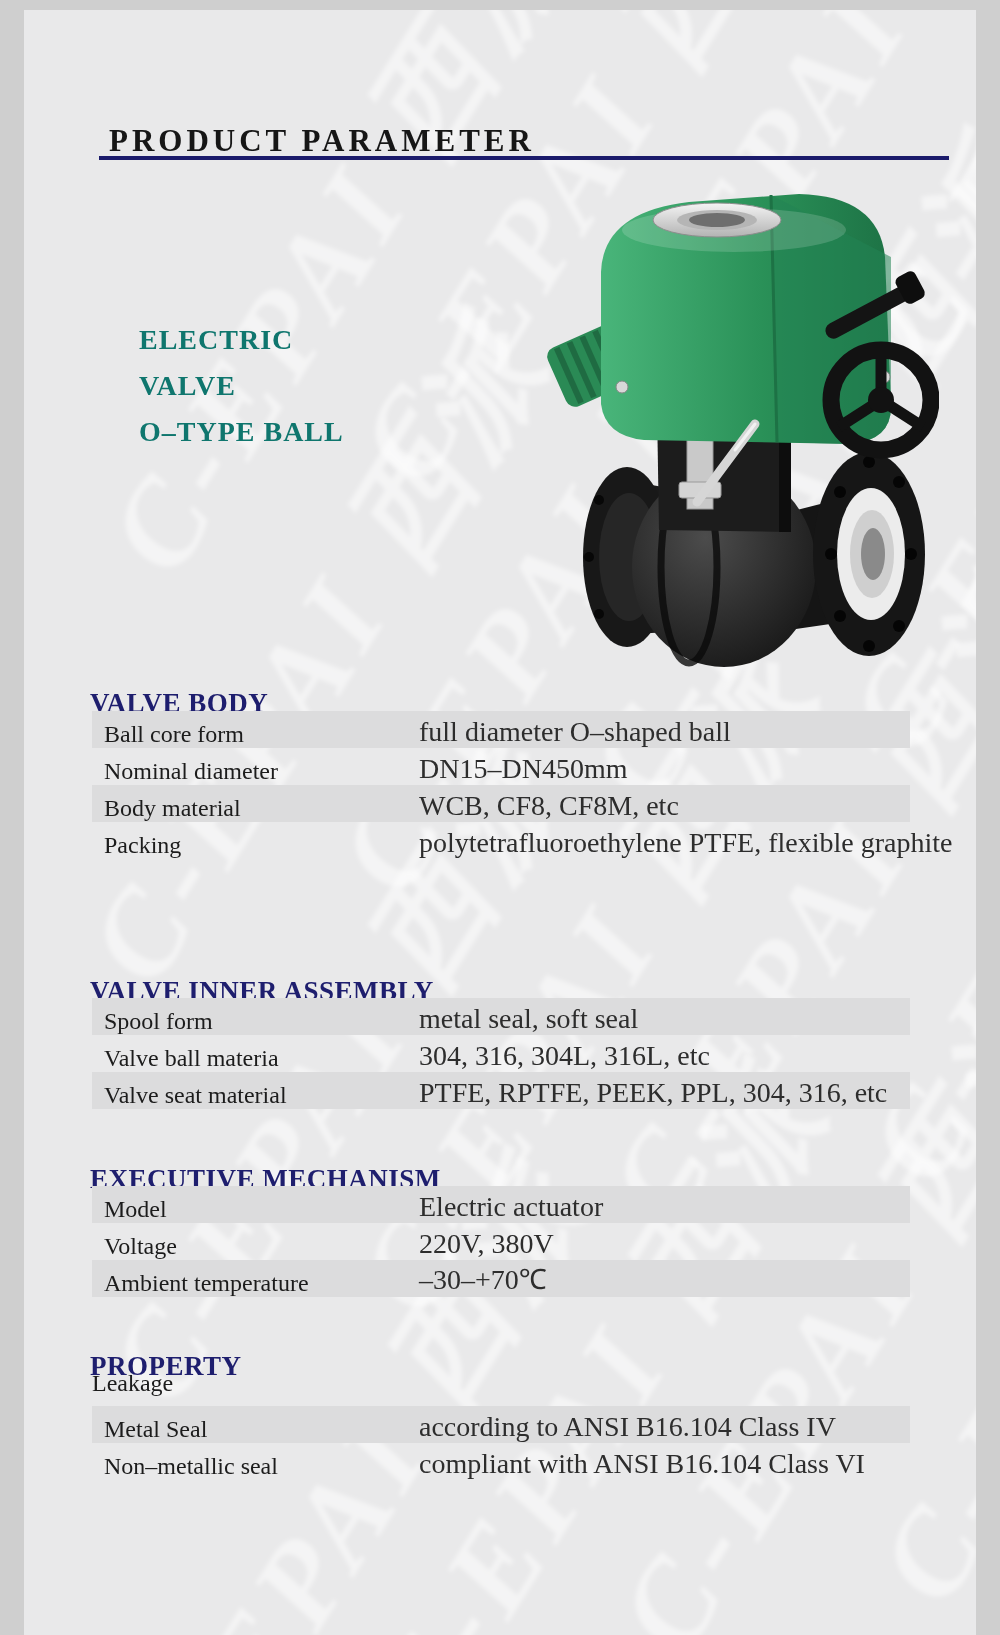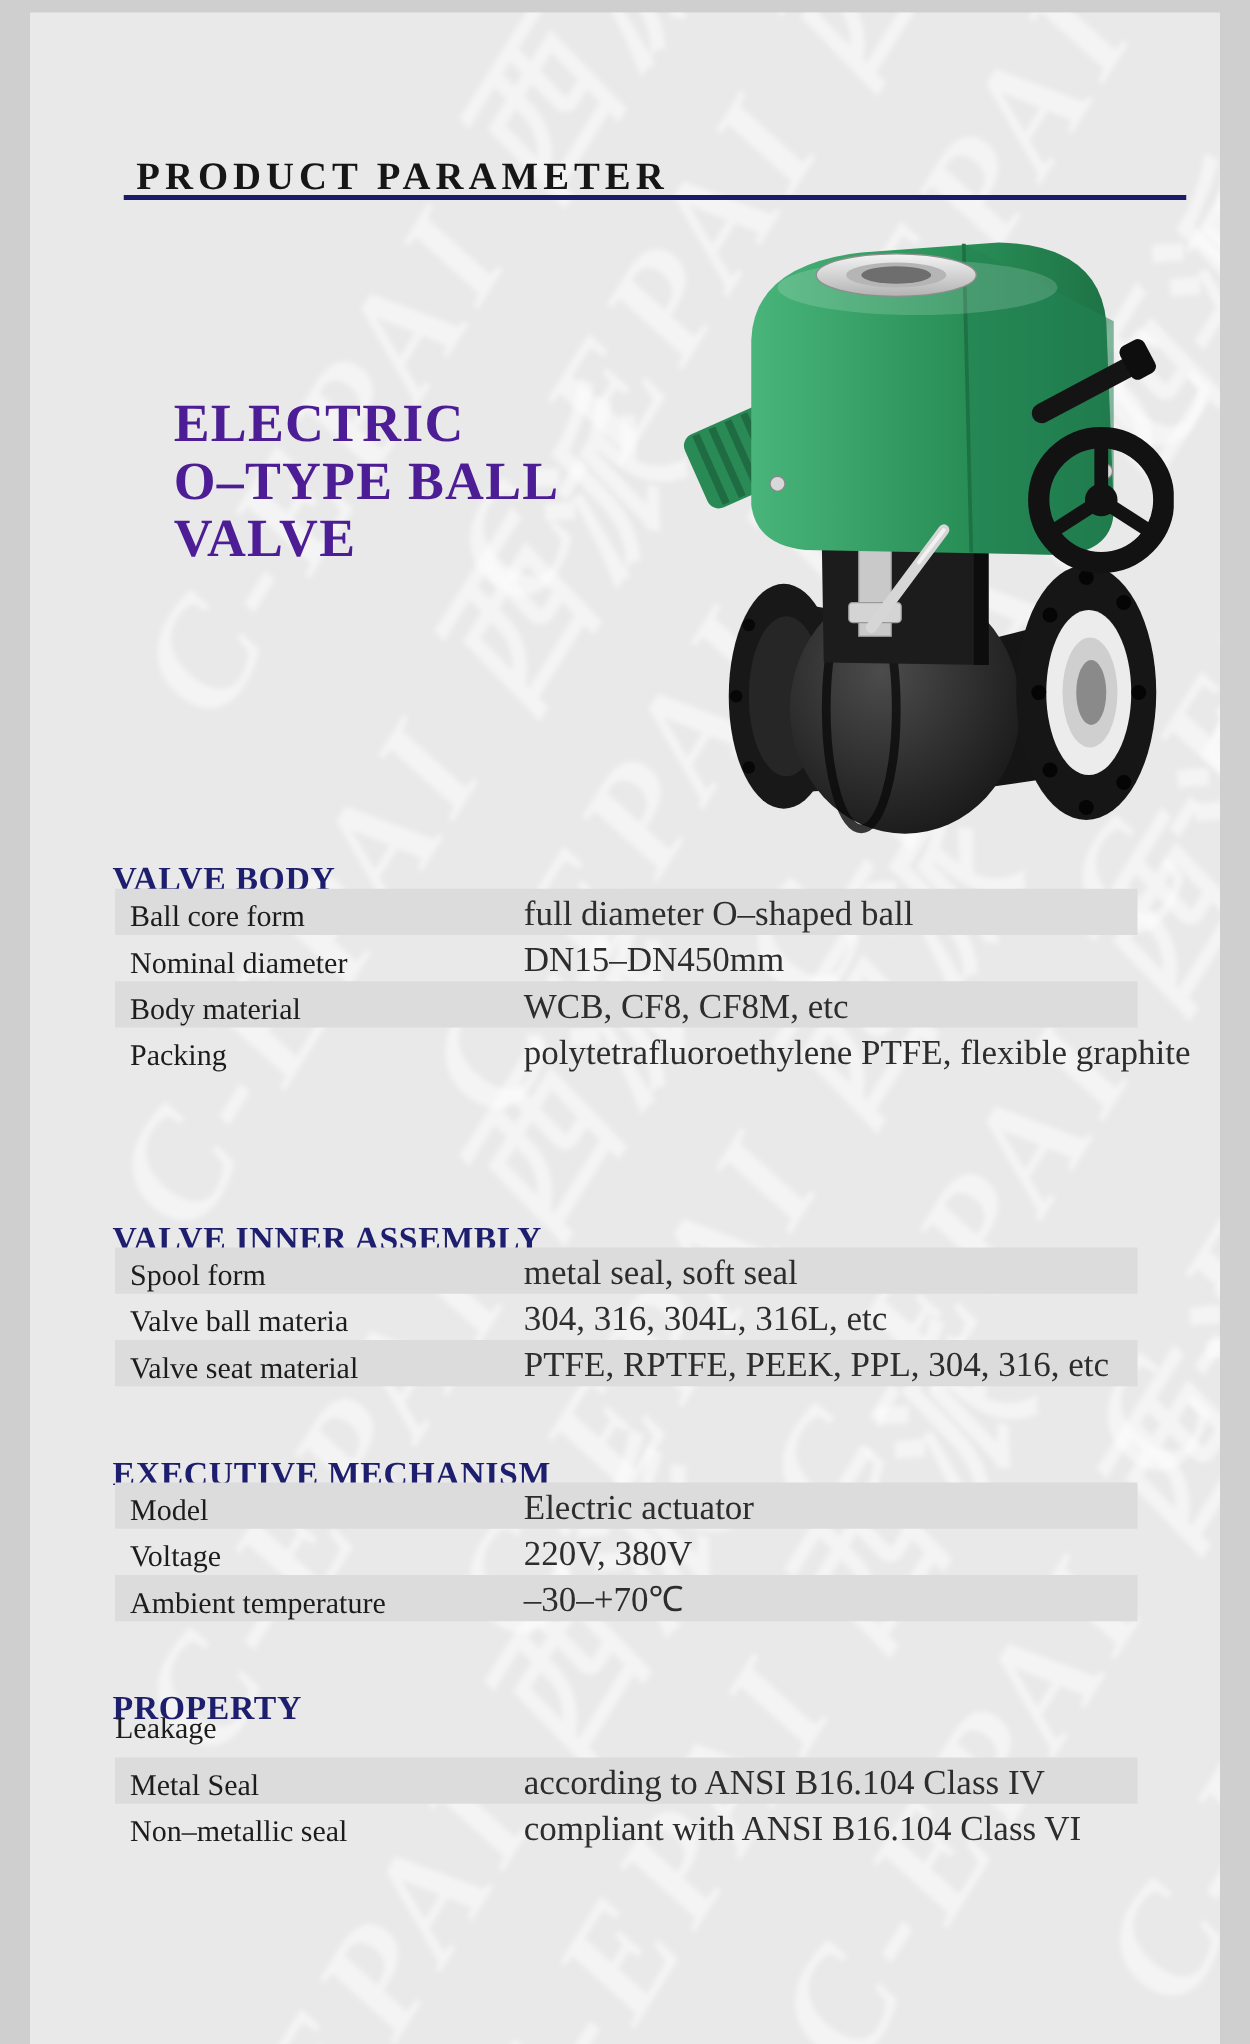--- a/index.html
+++ b/index.html
@@ -17,22 +17,22 @@
   }
   
   .title{
     position:absolute;left:85px;top:92px;
     font-size:31px;letter-spacing:4px;color:#161616;
   }
   .title-rule{position:absolute;left:75px;top:146px;width:850px;height:4px;background:#1b1b6b;}
   
   .product-heading{
     position:absolute;left:115px;top:307px;
-    font-size:43px;font-weight:bold;letter-spacing:1px;
-    color:#4c1d95;line-height:46px;
+    font-size:28px;font-weight:bold;letter-spacing:1px;
+    color:#0f766e;line-height:46px;
   }
   
   .photo{position:absolute;left:515px;top:172px;width:400px;height:500px;}
   
   .sec-h{
     position:absolute;left:66px;
     font-size:27px;font-weight:bold;color:#1e1e6e;letter-spacing:.5px;white-space:nowrap;
   }
   .sub-label{position:absolute;left:68px;font-size:24px;color:#1c1c1c;}
   
@@ -68,22 +68,22 @@
     <span class="wm" style="left:450px;top:1230px">C-EPAI 西派</span>
     <span class="wm" style="left:710px;top:1180px">C-EPAI 西派</span>
 
   </div>
 
   <h1 class="title">PRODUCT PARAMETER</h1>
   <div class="title-rule"></div>
 
   <div class="product-heading">
     <div>ELECTRIC</div>
+    <div>VALVE</div>
     <div>O–TYPE BALL</div>
-    <div>VALVE</div>
   </div>
 
   <svg class="photo" viewBox="0 0 400 500" aria-hidden="true">
     <defs>
       <linearGradient id="gAct" x1="0" y1="0" x2="1" y2="0">
         <stop offset="0" stop-color="#49b57a"></stop>
         <stop offset="0.55" stop-color="#2a9158"></stop>
         <stop offset="1" stop-color="#1d7245"></stop>
       </linearGradient>
       <radialGradient id="gBall" cx="0.4" cy="0.35" r="0.9">

